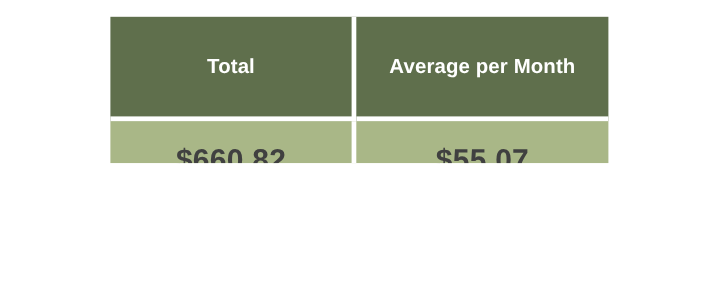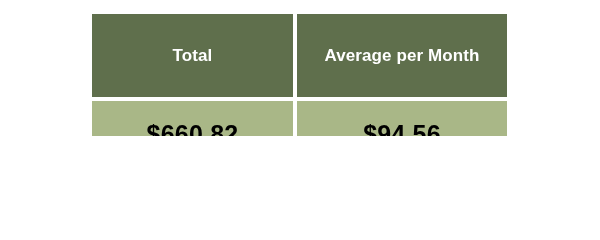--- a/index.html
+++ b/index.html
@@ -57,21 +57,21 @@
   .summary-table th.cell-total {
     border-right: 4px solid #ffffff;
   }
   .summary-table th {
     border-bottom: 4px solid #ffffff;
   }
 
   
   .summary-table td {
     background: #A9B787;
-    color: #000000;
+    color: #404040;
     height: 67px;
     padding: 0 8px;
     margin: 0;
     font-size: 25px;
     font-weight: bold;
     letter-spacing: 0.2px;
     text-align: center;
     vertical-align: middle;
     white-space: nowrap;
     border: 0;
@@ -100,18 +100,18 @@
     <thead>
       <tr>
         <th class="cell-total">Total</th>
         <th class="cell-average">Average per Month</th>
       </tr>
     </thead>
 
     <tbody>
       <tr>
         <td class="cell-total">$660.82</td>
-        <td class="cell-average">$94.56</td>
+        <td class="cell-average">$55.07</td>
       </tr>
     </tbody>
   </table>
 
 </div>
 
 </body></html>

